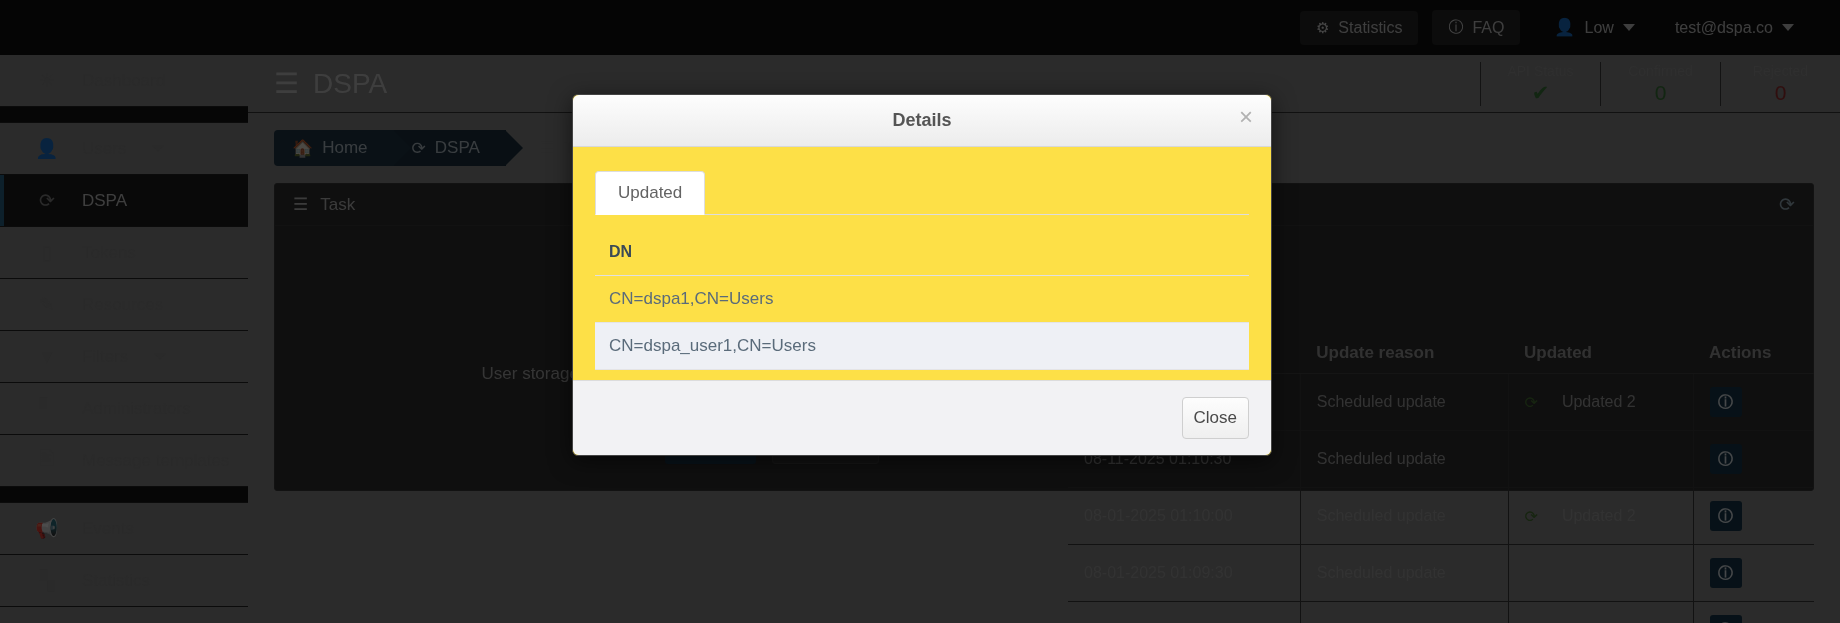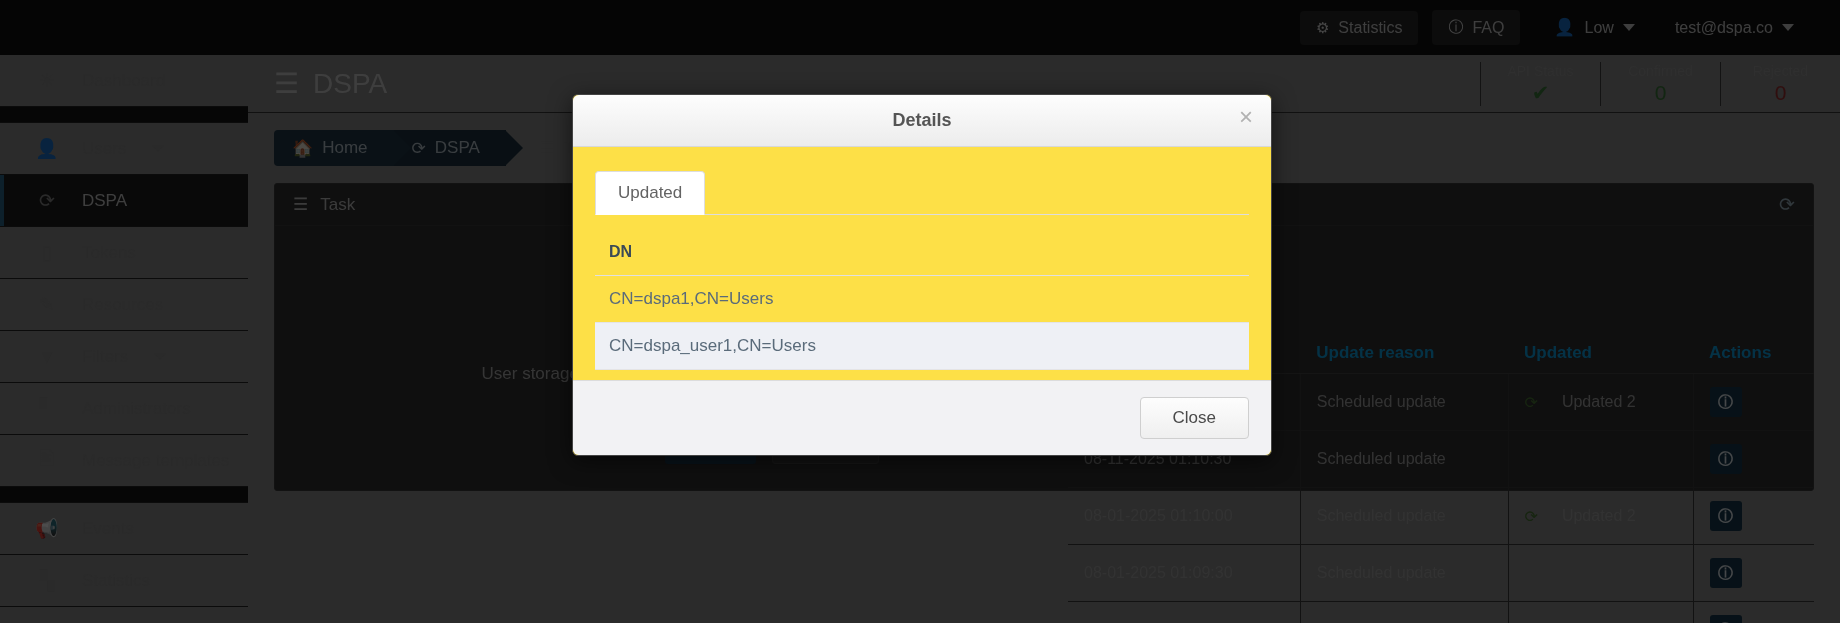--- a/index.html
+++ b/index.html
@@ -90,21 +90,21 @@
   .link-val { color: #2f6d93; font-size: 17px; }
   .btn-row { display: flex; gap: 16px; padding: 24px 0 26px 390px; }
   .btn { height: 42px; padding: 0 26px; display: flex; align-items: center; justify-content: center; font-size: 17px; border-radius: 3px; }
   .btn-primary { background: #1d3e55; color: #d6e2ea; }
   .btn-default { background: #3c3c3c; color: #c3c3c3; border: 1px solid #4a4a4a; }
 
   
   .rtable { position: absolute; left: 820px; top: 278px; right: 26px; }
   .rtable table { border-collapse: collapse; width: 100%; }
   .rtable th {
-    color: #0ea5e9; font-size: 17px; font-weight: bold; text-align: left;
+    color: #a3a3a3; font-size: 17px; font-weight: bold; text-align: left;
     padding: 10px 16px; border-bottom: 1px solid #474747;
   }
   .rtable td {
     color: #a8a8a8; font-size: 16px; padding: 13px 16px;
     border-bottom: 1px solid #3b3b3b; border-right: 1px solid #3b3b3b;
     white-space: nowrap;
   }
   .rtable td:last-child { border-right: none; }
   .st-cell { display: flex; align-items: center; gap: 24px; }
   .st-icon { color: #4a7a35; font-size: 16px; }
@@ -145,21 +145,21 @@
     border-bottom: 1px solid #e4e4e6;
   }
   .dn-table tr.odd td { background: #eef0f5; }
   .modal-foot {
     border-top: 1px solid #dcdcdc; padding: 16px 22px;
     display: flex; justify-content: flex-end; border-radius: 0 0 6px 6px;
     background: #f2f2f4;
   }
   .close-btn {
     background: linear-gradient(#fdfdfd, #efefef); border: 1px solid #cfcfcf;
-    border-radius: 4px; padding: 10px 32px; color: #4a4a4a; font-size: 17px;
+    border-radius: 4px; padding: 10px 11px; color: #4a4a4a; font-size: 17px;
   }
 </style>
 </head>
 <body>
 
 <div id="app">
 
   <div class="dimmed">
 
     <div class="topbar">

